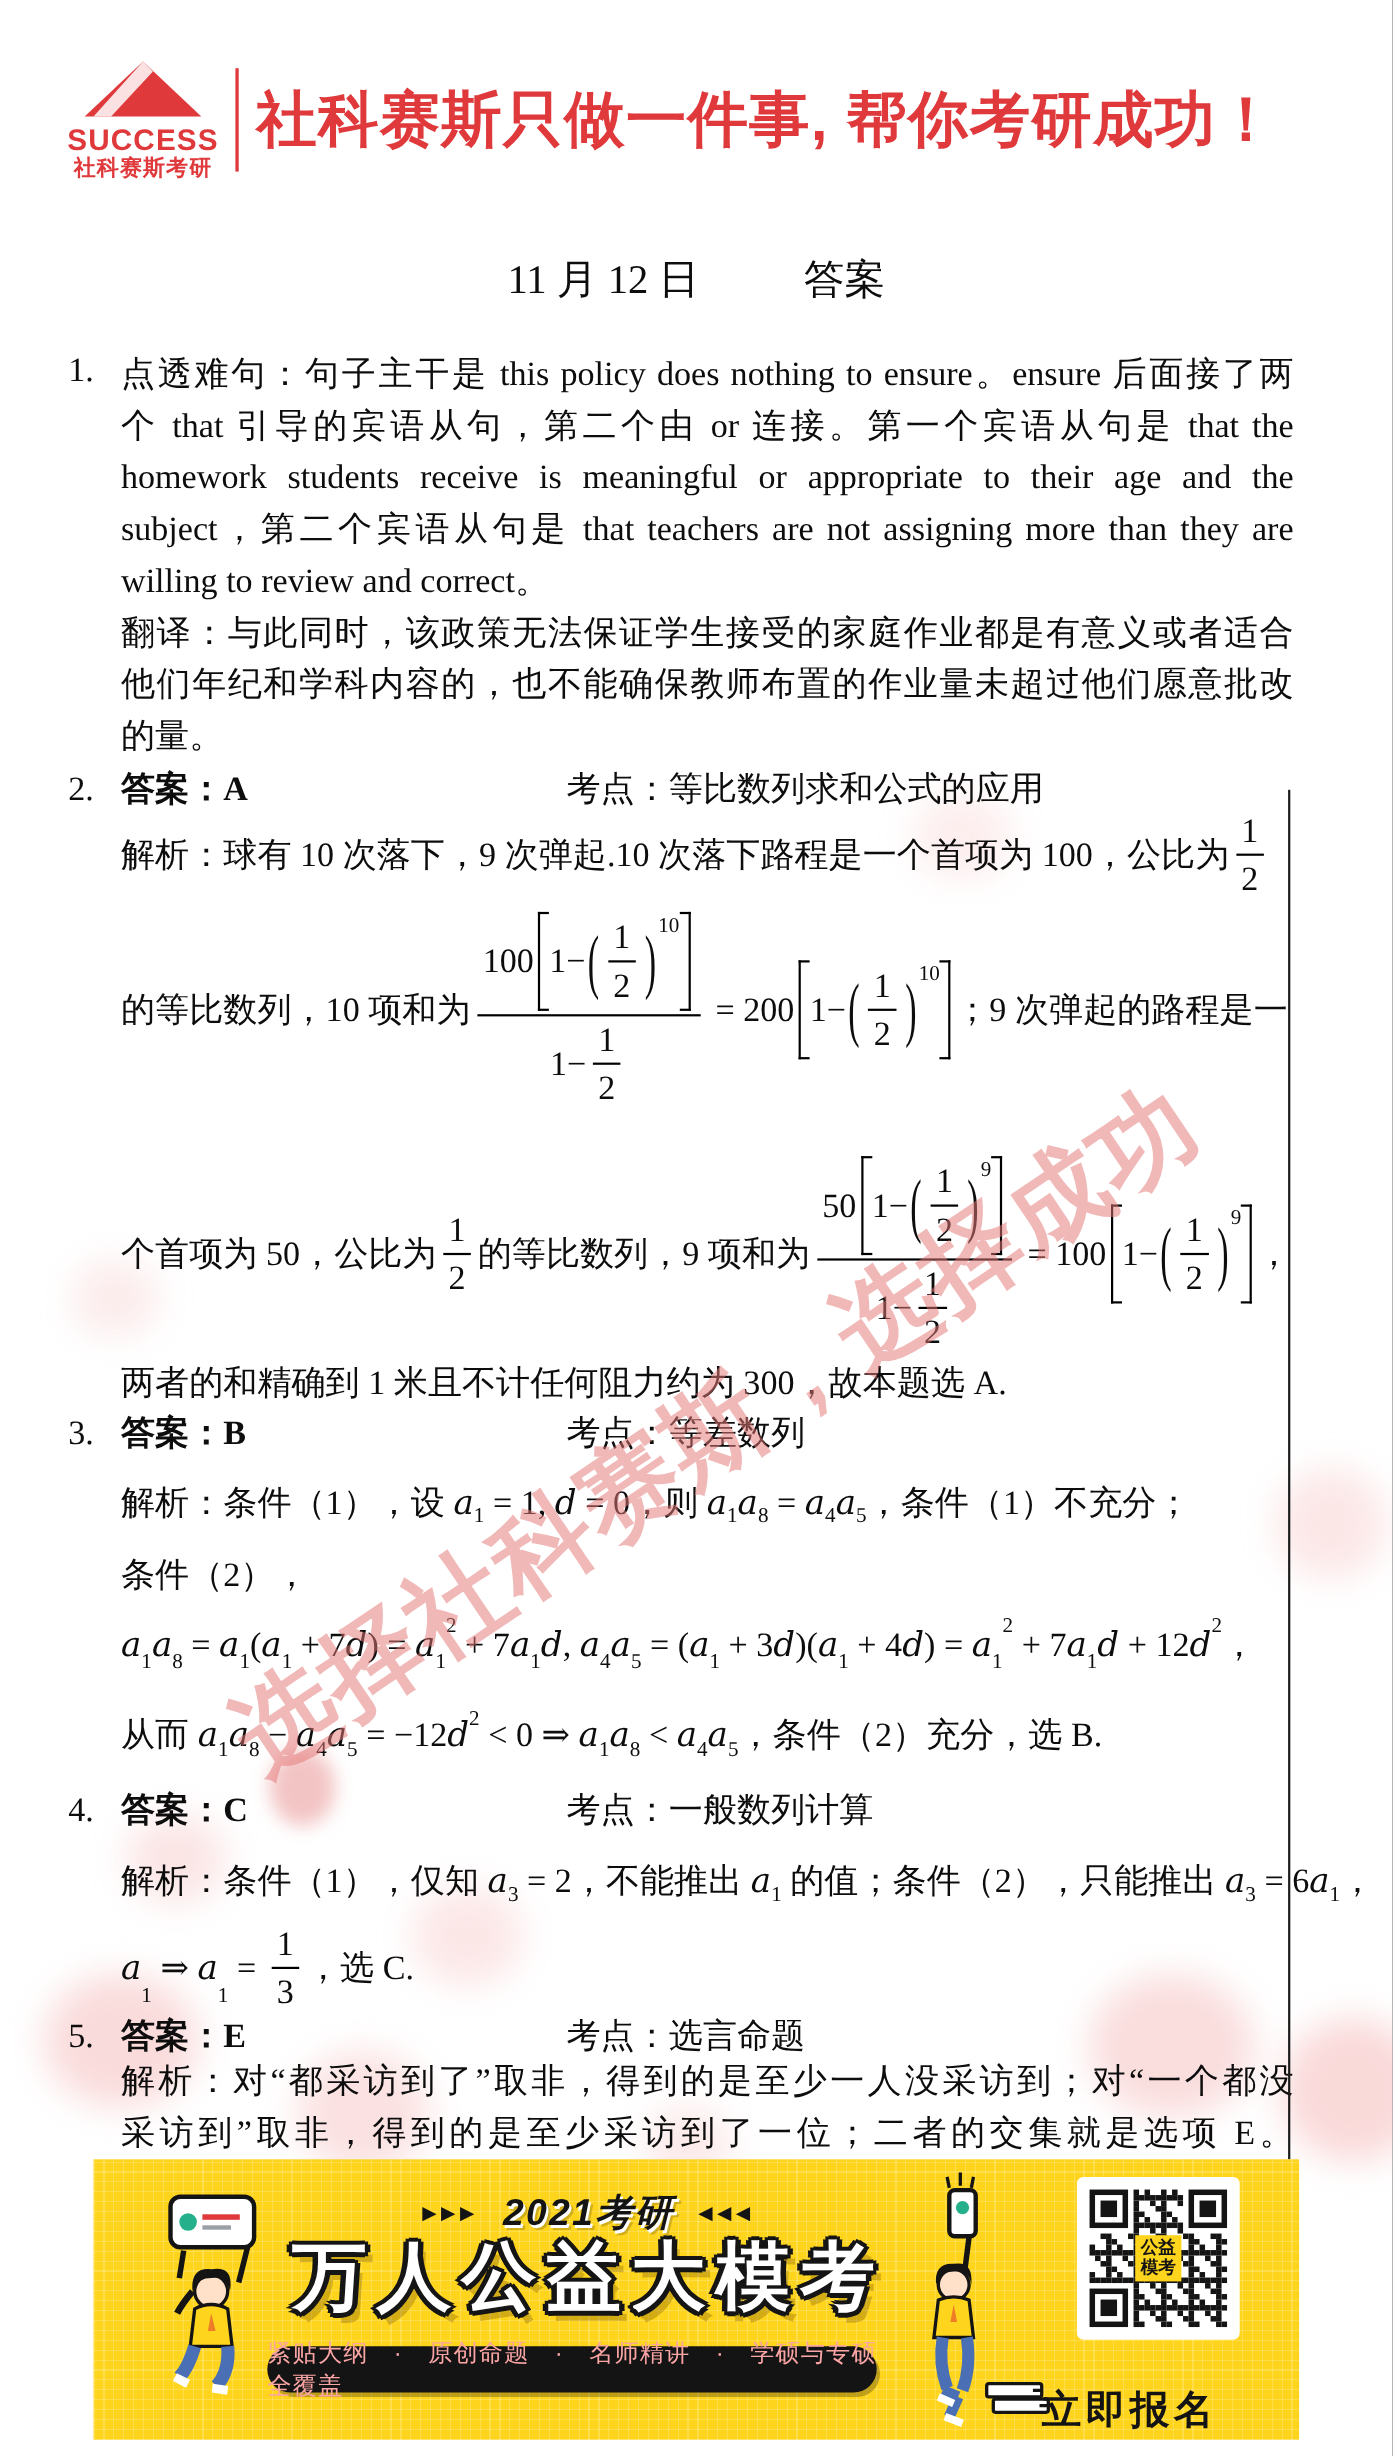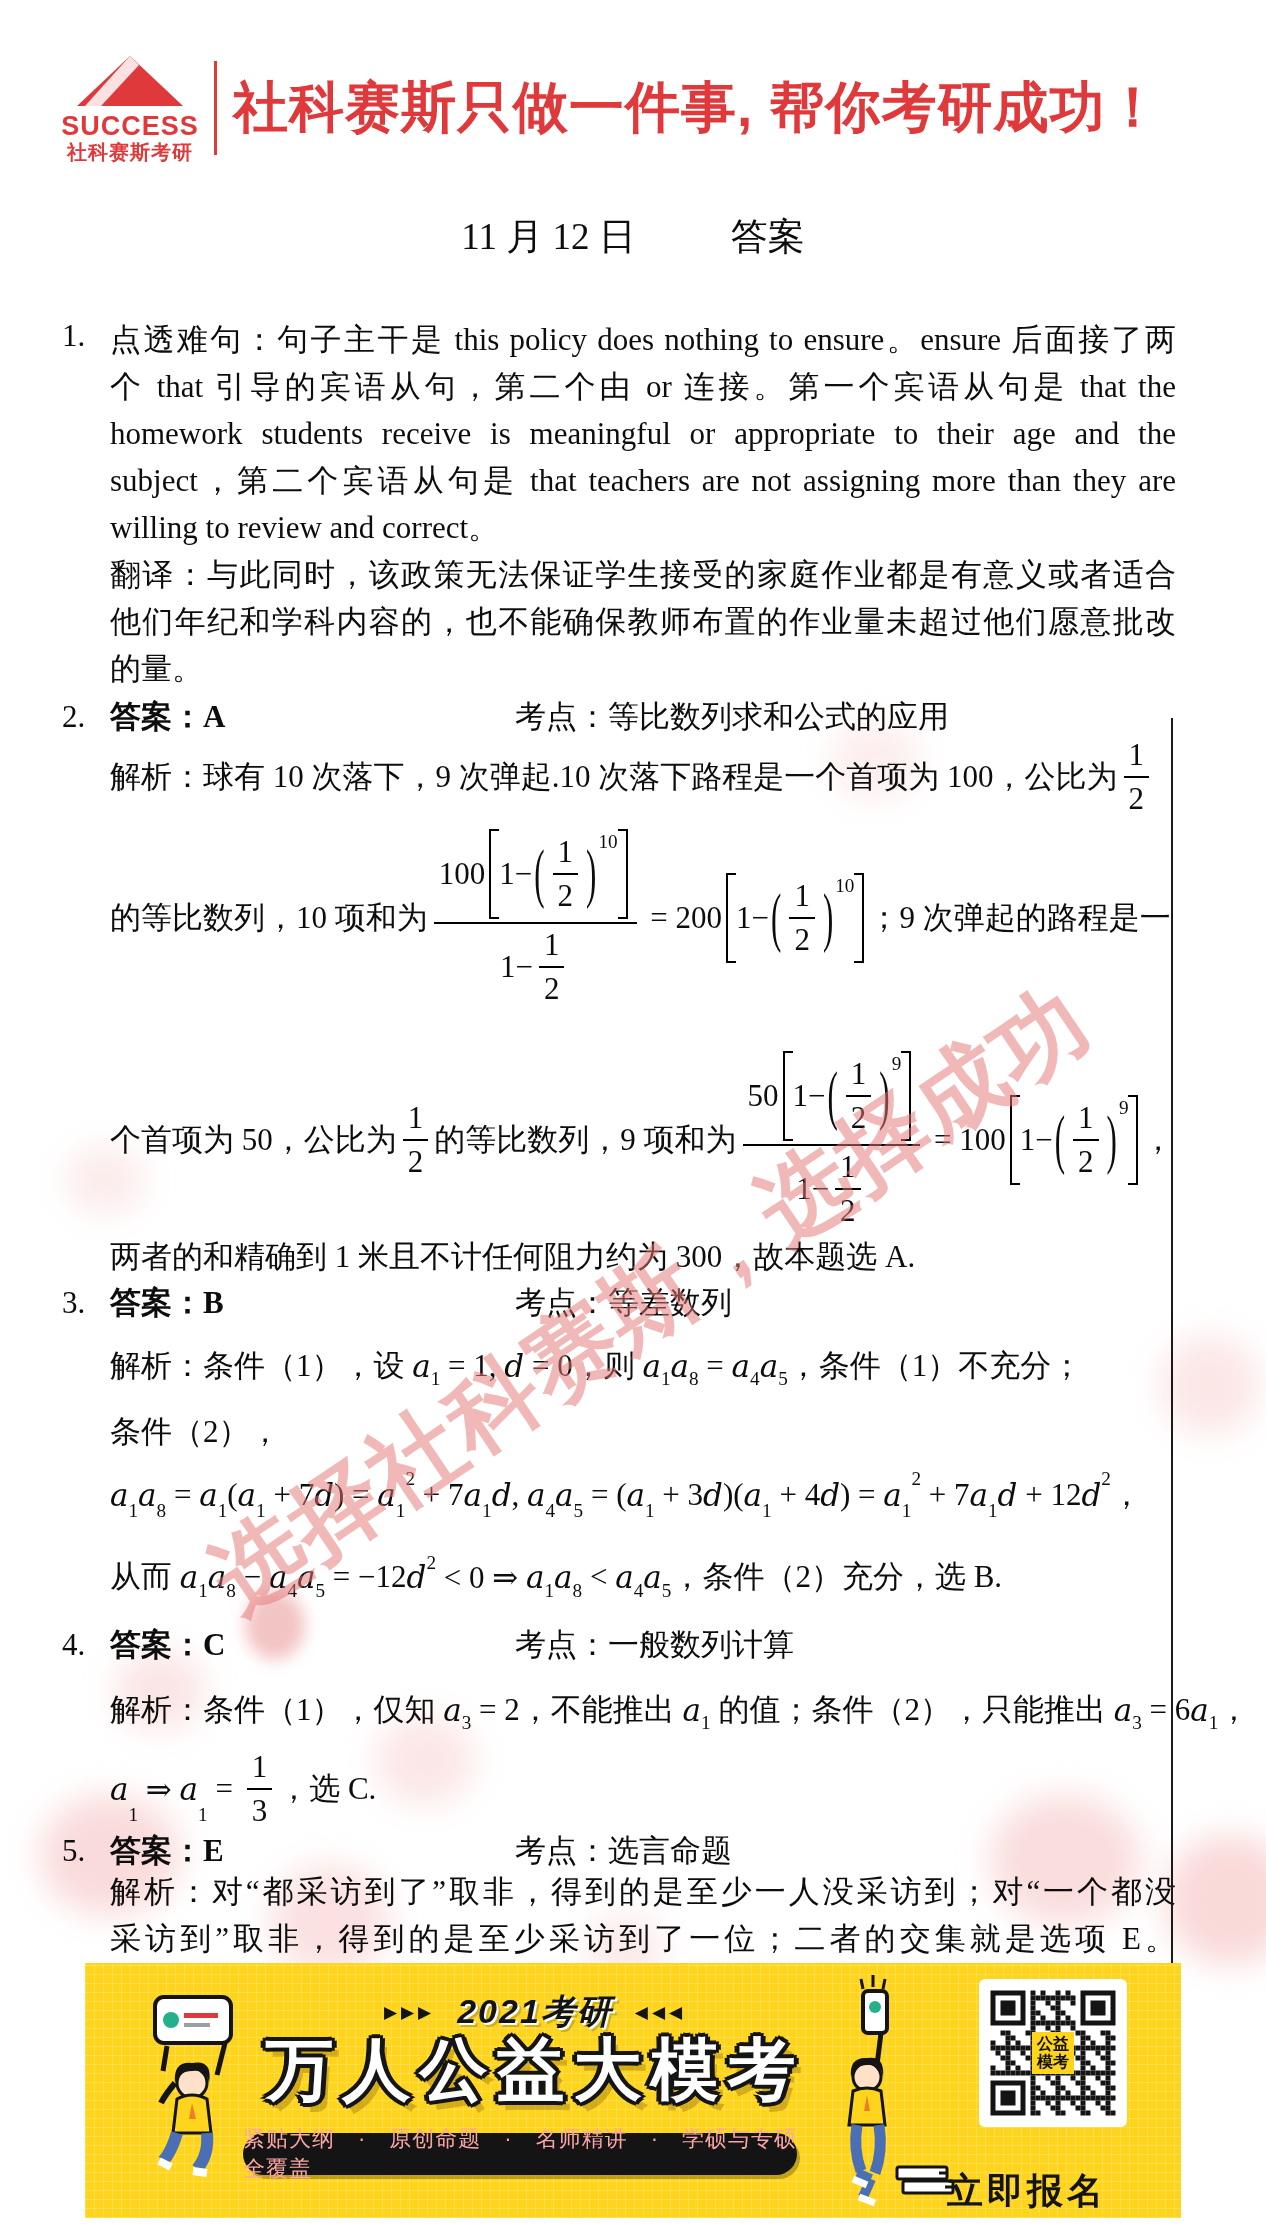--- a/index.html
+++ b/index.html
@@ -22,21 +22,21 @@
   #header{position:absolute;left:60px;top:52px;display:flex;align-items:center;}
   #logo{width:140px;text-align:center;}
   #logo .ltxt{color:#e0393c;font-family:"Liberation Sans","DejaVu Sans",sans-serif;
               font-weight:800;font-size:27px;letter-spacing:1px;line-height:28px;}
   #logo .lsub{color:#e0393c;font-family:"Liberation Sans","DejaVu Sans",sans-serif;
               font-weight:700;font-size:20px;line-height:24px;letter-spacing:1px;}
   #hdivider{width:3px;height:94px;background:#e0393c;margin:0 16px 0 14px;}
   #slogan{color:#e0393c;font-family:"Liberation Sans","DejaVu Sans",sans-serif;
           font-weight:900;font-size:55px;letter-spacing:1px;white-space:nowrap;}
   
-  #title{position:absolute;left:0;top:212px;width:1266px;display:flex;justify-content:center;
+  #title{position:absolute;left:0;top:229px;width:1266px;display:flex;justify-content:center;
          gap:95px;font-size:37px;}
   .numcol{position:absolute;left:62px;width:46px;font-size:31px;}
   .body-lines{position:absolute;left:110px;width:1066px;}
   .jline{height:47px;line-height:47px;font-size:31px;text-align:justify;text-align-last:justify;
          overflow:visible;white-space:normal;}
   .jline.short{text-align-last:left;}
   .headrow{position:absolute;left:62px;width:1113px;height:46px;display:flex;font-size:31px;line-height:46px;}
   .headrow .num{width:48px;}
   .headrow .ans{width:365px;font-weight:bold;}
   .headrow .kao{flex:1;margin-left:40px;}

